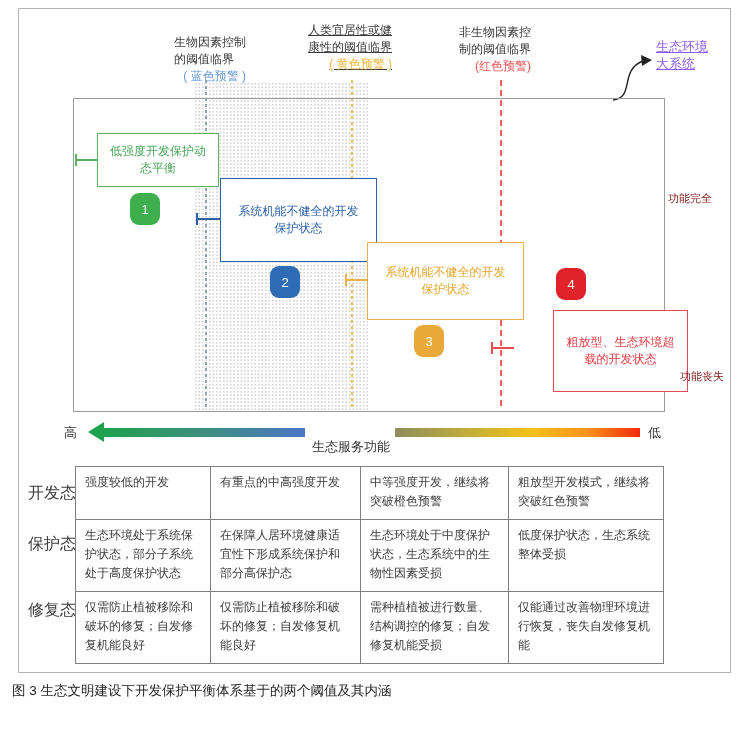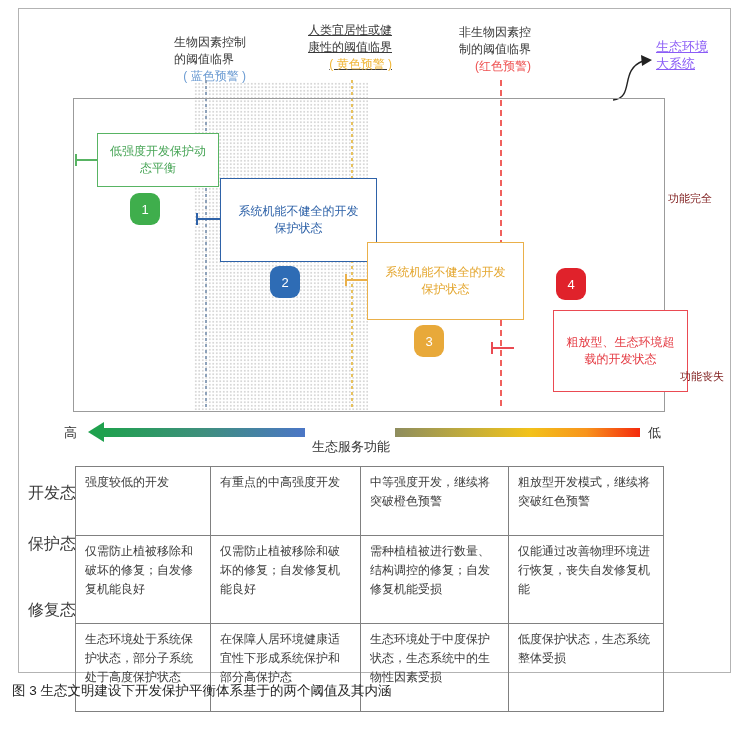--- a/index.html
+++ b/index.html
@@ -45,21 +45,21 @@
   .axis-txt{font-size:13px;color:#333;}
   .arrow-head{left:88px;top:422px;width:0;height:0;border-top:10px solid transparent;
               border-bottom:10px solid transparent;border-right:16px solid #1fa14e;}
   .arrow-body{left:103px;top:428px;width:202px;height:9px;
               background:linear-gradient(90deg,#1fa14e,#3f8f7e,#4b76c6);}
   .grad-bar{left:395px;top:428px;width:245px;height:9px;
             background:linear-gradient(90deg,#8e8d5e 0%,#c3ad3a 30%,#f2c21a 55%,#f8941c 78%,#f42a0d 100%);}
 
   .row-label{font-size:16px;color:#3a3a3a;}
   table.dtable{position:absolute;left:75px;top:466px;border-collapse:collapse;table-layout:fixed;}
-  table.dtable td{border:1px solid #808080;vertical-align:top;padding:6px 9px 24px 9px;
+  table.dtable td{border:1px solid #808080;vertical-align:top;padding:6px 9px 8px 9px;
                   font-size:12px;line-height:19px;color:#3d3d3d;margin-top:48px;}
   .caption{left:12px;top:682px;font-size:13.5px;color:#1f1f1f;}
 </style>
 </head>
 <body>
 
 <div class="fig">
 
   <div class="abs outer-border"></div>
 
@@ -162,30 +162,30 @@
         <col style="width:148px">
         <col style="width:155px">
       </colgroup>
     <tbody>
       <tr style="height:51px;">
         <td>强度较低的开发</td>
         <td>有重点的中高强度开发</td>
         <td>中等强度开发，继续将突破橙色预警</td>
         <td>粗放型开发模式，继续将突破红色预警</td>
       </tr>
+      <tr style="height:66px;">
+        <td>生态环境处于系统保护状态，部分子系统处于高度保护状态</td>
+        <td>在保障人居环境健康适宜性下形成系统保护和部分高保护态</td>
+        <td>生态环境处于中度保护状态，生态系统中的生物性因素受损</td>
+        <td>低度保护状态，生态系统整体受损</td>
+      </tr>
       <tr style="height:64px;">
         <td>仅需防止植被移除和破坏的修复；自发修复机能良好</td>
         <td>仅需防止植被移除和破坏的修复；自发修复机能良好</td>
         <td>需种植植被进行数量、结构调控的修复；自发修复机能受损</td>
         <td>仅能通过改善物理环境进行恢复，丧失自发修复机能</td>
-      </tr>
-      <tr style="height:66px;">
-        <td>生态环境处于系统保护状态，部分子系统处于高度保护状态</td>
-        <td>在保障人居环境健康适宜性下形成系统保护和部分高保护态</td>
-        <td>生态环境处于中度保护状态，生态系统中的生物性因素受损</td>
-        <td>低度保护状态，生态系统整体受损</td>
       </tr>
     </tbody>
   </table>
 
   <div class="abs caption">图 3 生态文明建设下开发保护平衡体系基于的两个阈值及其内涵</div>
 
 </div>
 
 </body></html>

